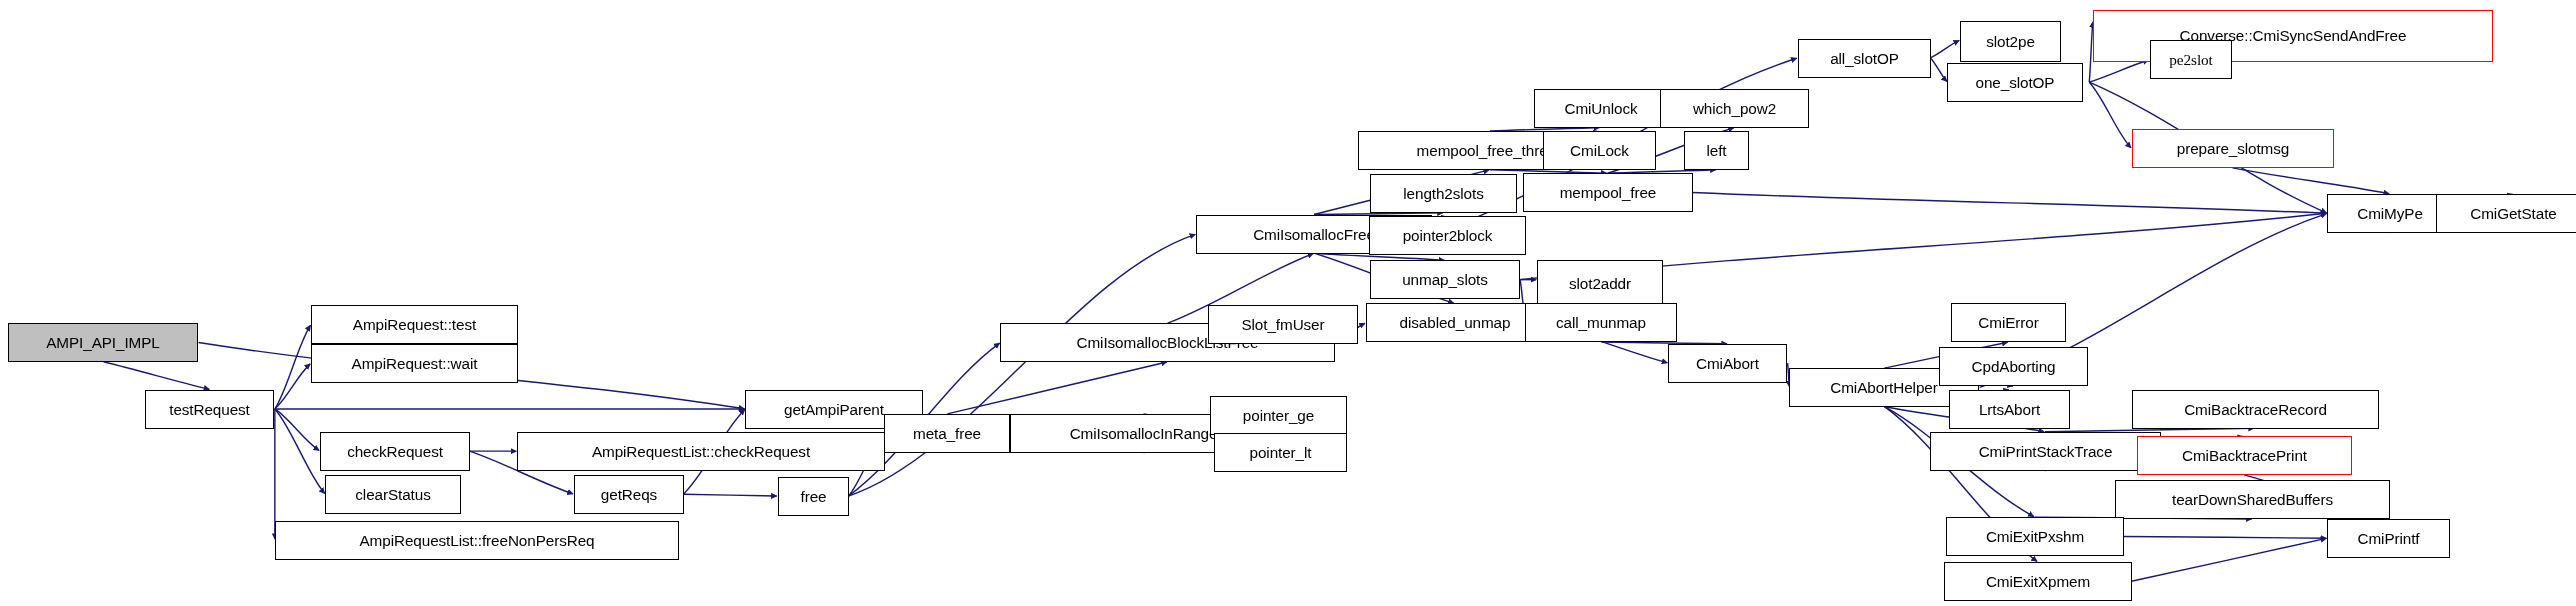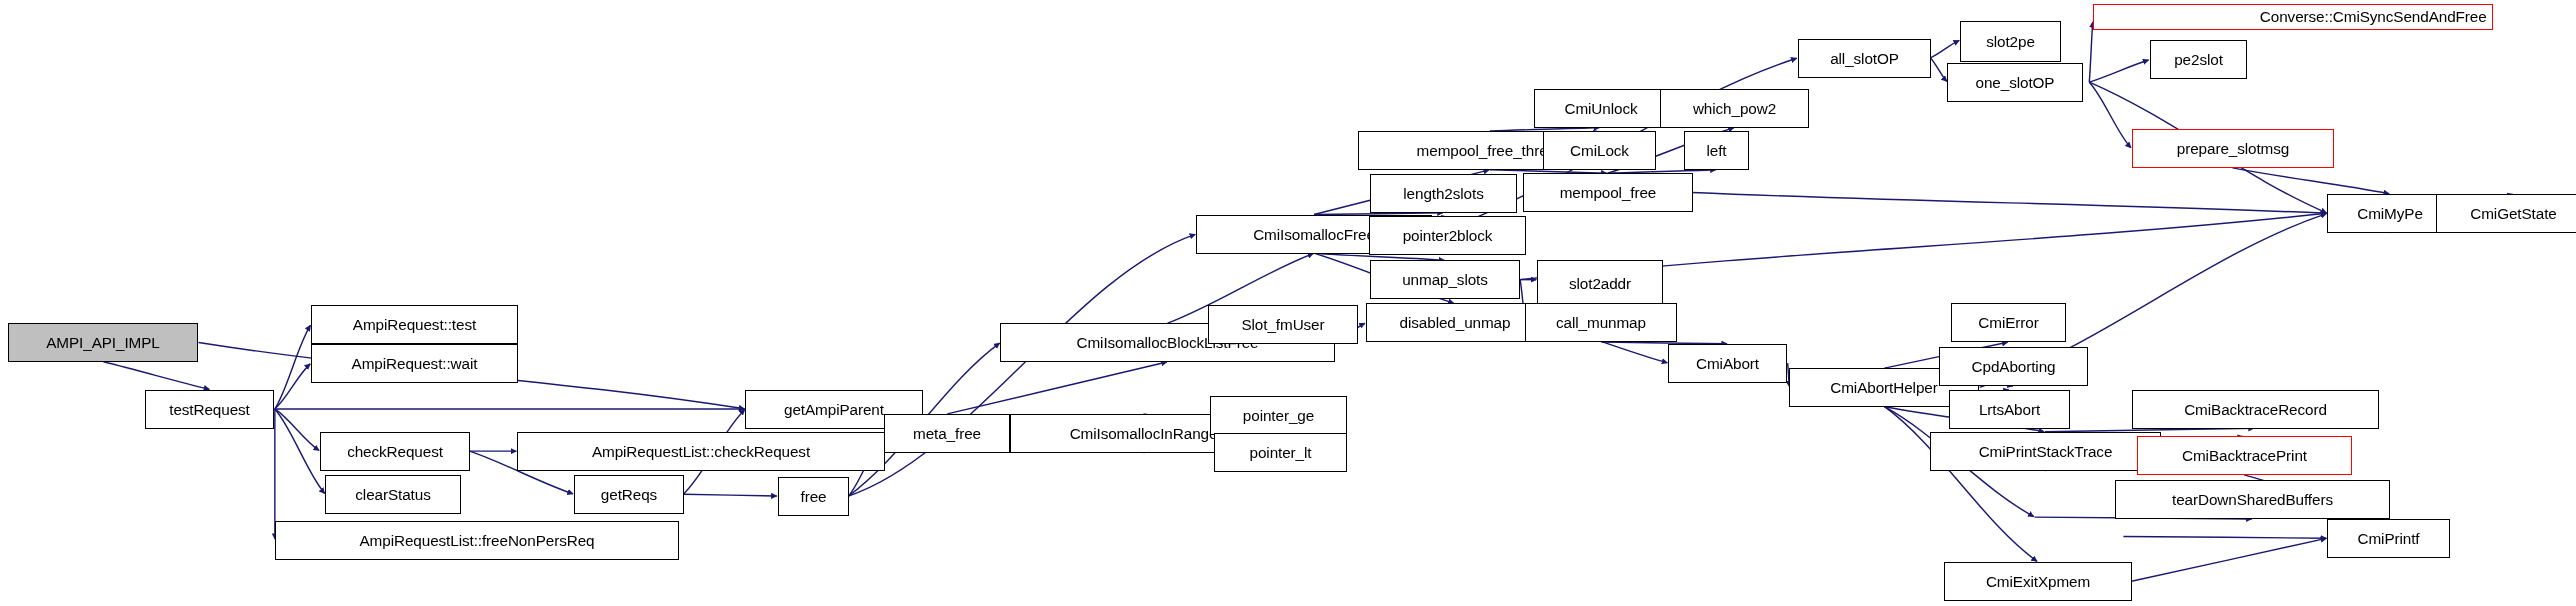--- a/index.html
+++ b/index.html
@@ -213,24 +213,24 @@
     </div>
     <div class="node" style="left: 1798px; top: 39px; width: 133px; height: 39px;">
       <span class="node-label">all_slotOP</span>
     </div>
     <div class="node" style="left: 1947px; top: 63px; width: 136px; height: 39px;">
       <span class="node-label">one_slotOP</span>
     </div>
     <div class="node" style="left: 1960px; top: 20.7px; width: 101px; height: 41px;">
       <span class="node-label">slot2pe</span>
     </div>
-    <div class="node red" style="left: 2093px; top: 4px; width: 400px; height: 26px; justify-content: flex-end;">
+    <div class="node red" style="left: 2093px; top: 10px; width: 400px; height: 52px;">
       <span class="node-label">Converse::CmiSyncSendAndFree</span>
     </div>
-    <div class="node" style="left: 2150px; top: 40px; width: 97px; height: 39px;">
+    <div class="node" style="left: 2150px; top: 40px; width: 82px; height: 39px; font-family: Liberation Serif, serif;">
       <span class="node-label">pe2slot</span>
     </div>
     <div class="node red" style="left: 2132px; top: 129px; width: 202px; height: 39px;">
       <span class="node-label">prepare_slotmsg</span>
     </div>
     <div class="node" style="left: 2327px; top: 194px; width: 126px; height: 39px;">
       <span class="node-label">CmiMyPe</span>
     </div>
     <div class="node" style="left: 2436px; top: 194px; width: 155px; height: 39px;">
       <span class="node-label">CmiGetState</span>
@@ -254,20 +254,23 @@
       <span class="node-label">CmiPrintStackTrace</span>
     </div>
     <div class="node" style="left: 2132px; top: 390px; width: 247px; height: 39px;">
       <span class="node-label">CmiBacktraceRecord</span>
     </div>
     <div class="node red" style="left: 2137px; top: 436px; width: 215px; height: 39px;">
       <span class="node-label">CmiBacktracePrint</span>
     </div>
     <div class="node" style="left: 2115px; top: 480px; width: 275px; height: 39px;">
       <span class="node-label">tearDownSharedBuffers</span>
+    </div>
+    <div class="node" style="left: 1946px; top: 517px; width: 178px; height: 39px;">
+      <span class="node-label">CmiExitPxshm</span>
     </div>
     <div class="node" style="left: 1944px; top: 562px; width: 188px; height: 39px;">
       <span class="node-label">CmiExitXpmem</span>
     </div>
     <div class="node" style="left: 2327px; top: 519px; width: 123px; height: 39px;">
       <span class="node-label">CmiPrintf</span>
     </div>
   </div>
 
 

